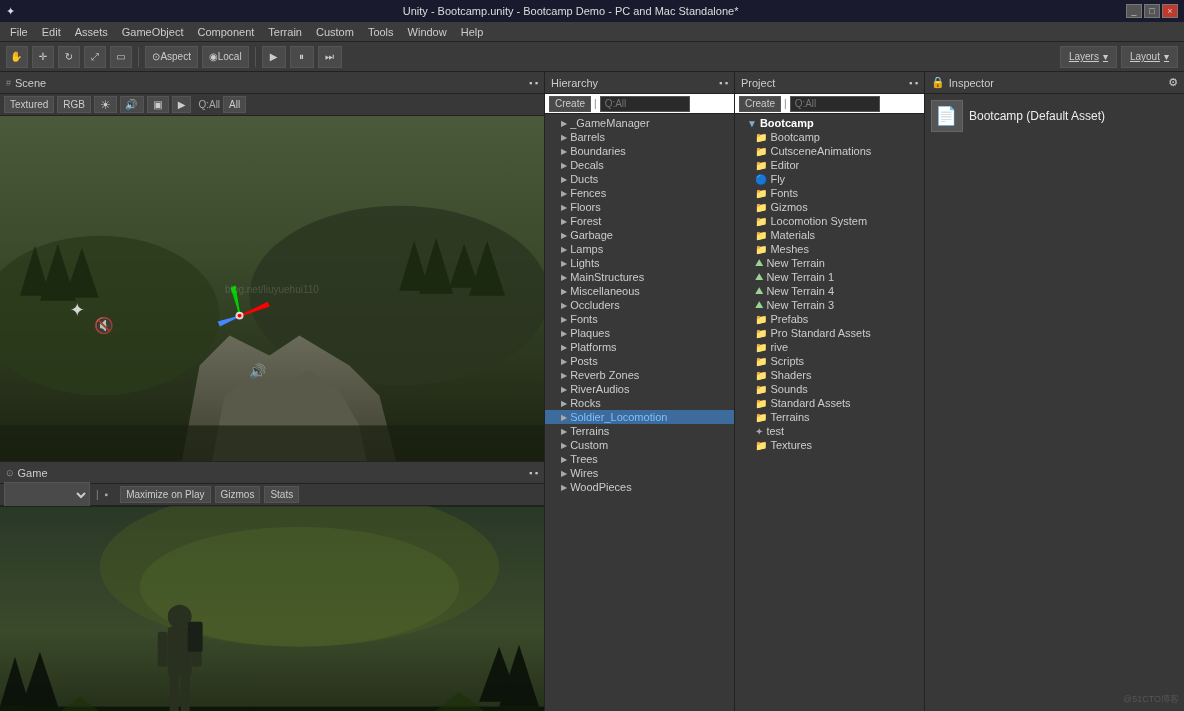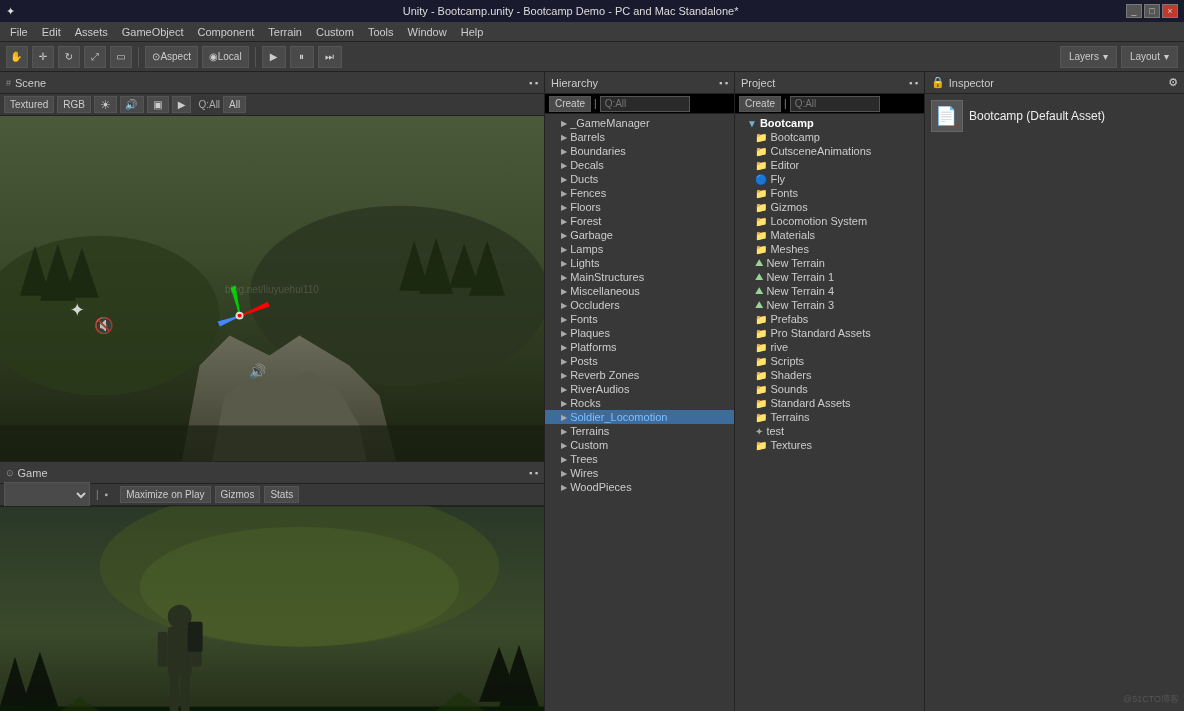--- a/index.html
+++ b/index.html
@@ -68,21 +68,21 @@
       border: 1px solid #555;
       color: #ccc;
       height: 22px;
       padding: 0 6px;
       cursor: pointer;
       font-size: 10px;
       display: flex; align-items: center; justify-content: center;
     }
     .tool-btn.icon-btn { width: 22px; padding: 0; }
     .toolbar-sep { width: 1px; height: 20px; background: #555; margin: 0 2px; }
-    .toolbar-right { margin-left: auto; display: flex; align-items: center; gap: 4px; }
+    .toolbar-right { margin-left: auto; display: flex; align-items: center; gap: 4px; text-decoration: underline; }
     .toolbar-dropdown {
       background: #4a4a4a;
       border: 1px solid #555;
       color: #ccc;
       height: 22px;
       padding: 0 8px;
       cursor: pointer;
       font-size: 10px;
       display: flex; align-items: center; gap: 4px;
     }
@@ -181,21 +181,21 @@
     }
 
     
     #hierarchy-panel {
       width: 190px;
       display: flex;
       flex-direction: column;
       border-right: 1px solid #222;
     }
     .hierarchy-toolbar {
-      background: #000000;
+      background: #ffffff;
       height: 20px;
       display: flex;
       align-items: center;
       padding: 0 4px;
       gap: 3px;
       border-bottom: 1px solid #222;
       flex-shrink: 0;
     }
     .h-btn {
       background: #4a4a4a;

